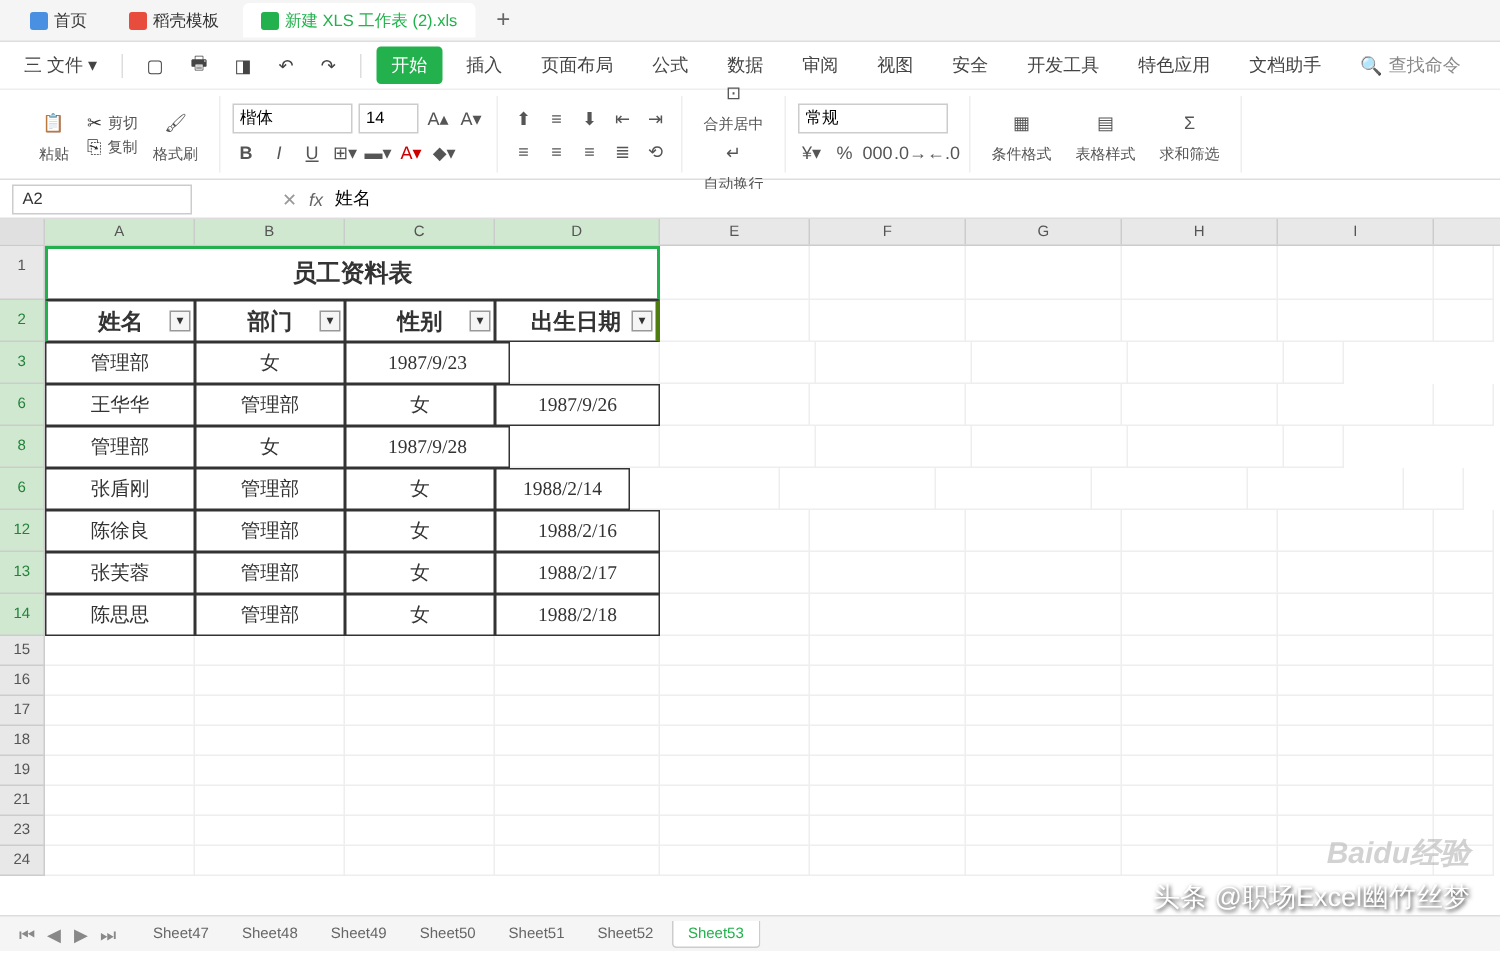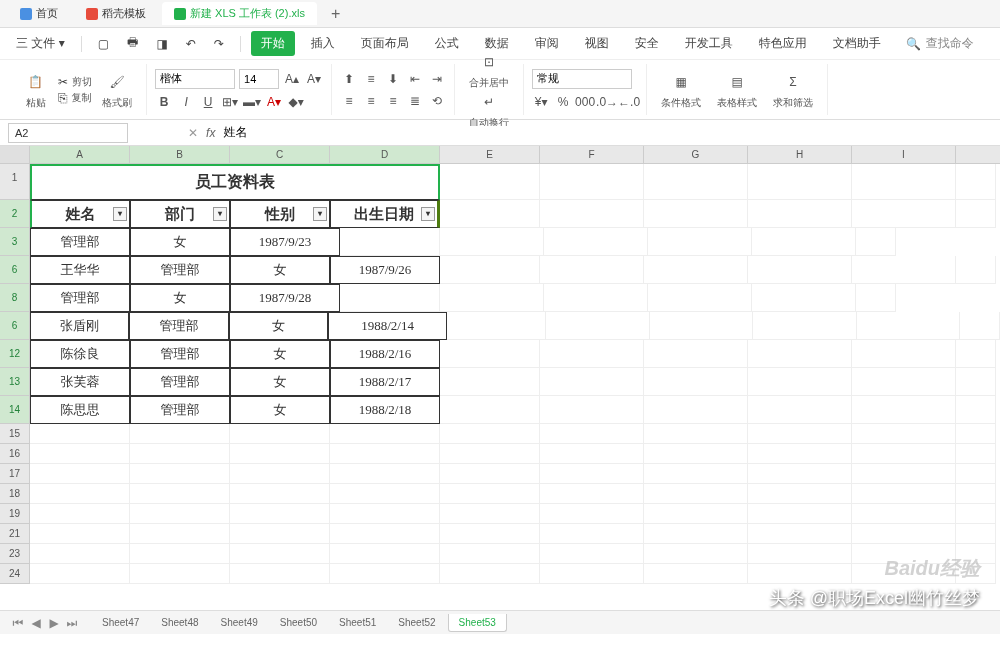--- a/index.html
+++ b/index.html
@@ -303,21 +303,21 @@
         <div class="cell empty-cell" style="width: 104px;"></div>
         <div class="cell empty-cell" style="width: 104px;"></div>
         <div class="cell empty-cell" style="width: 104px;"></div>
         <div class="cell empty-cell" style="width: 40px;"></div>
       </div>
       <div class="row ">
         <div class="row-h sel">6</div>
         <div class="cell data-cell" style="width: 100px;">张盾刚</div>
         <div class="cell data-cell" style="width: 100px;">管理部</div>
         <div class="cell data-cell" style="width: 100px;">女</div>
-        <div class="cell data-cell" style="width: 119px;">1988/2/14</div>
+        <div class="cell data-cell" style="width: 90px;">1988/2/14</div>
         <div class="cell empty-cell" style="width: 100px;"></div>
         <div class="cell empty-cell" style="width: 104px;"></div>
         <div class="cell empty-cell" style="width: 104px;"></div>
         <div class="cell empty-cell" style="width: 104px;"></div>
         <div class="cell empty-cell" style="width: 104px;"></div>
         <div class="cell empty-cell" style="width: 40px;"></div>
       </div>
       <div class="row ">
         <div class="row-h sel">12</div>
         <div class="cell data-cell" style="width: 100px;">陈徐良</div>

